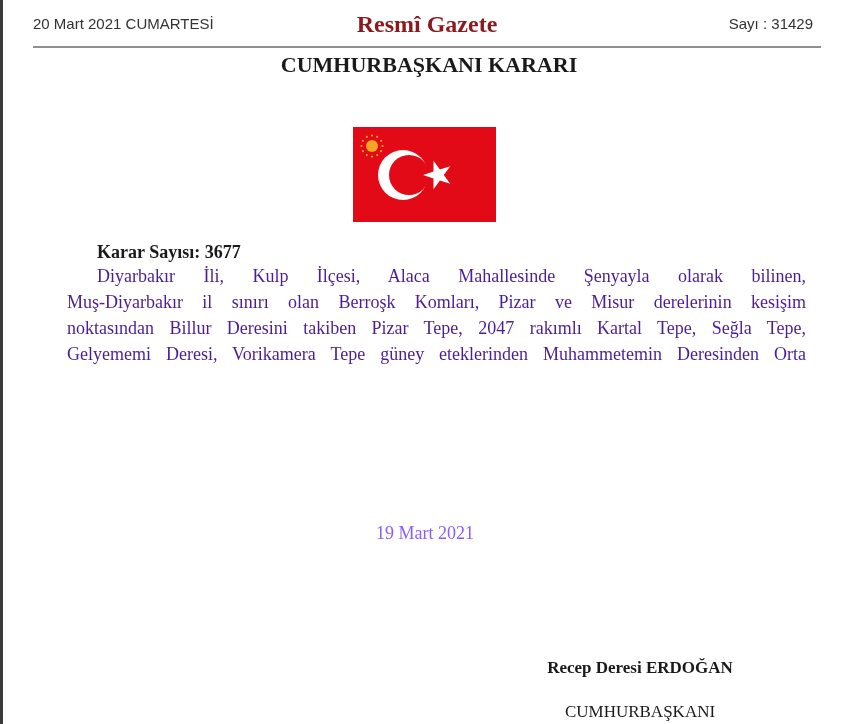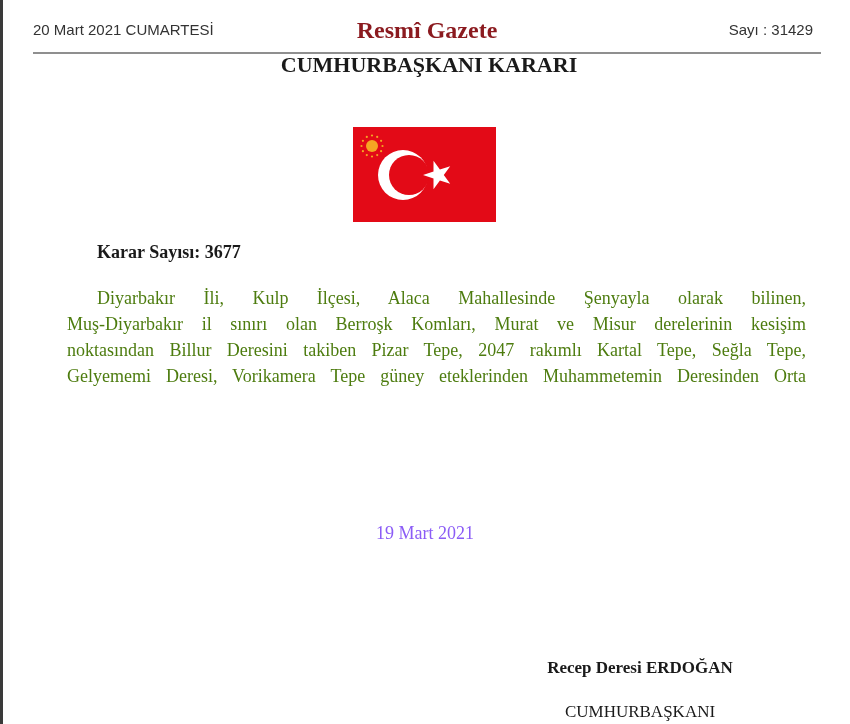--- a/index.html
+++ b/index.html
@@ -2,21 +2,21 @@
 <html><head>
 <meta charset="utf-8">
 <style>
   html, body { margin: 0; padding: 0; }
   body {
     width: 850px; height: 724px; background: #ffffff; position: relative; overflow: hidden;
   }
   .left-border {
     position: absolute; left: 0; top: 0; width: 3px; height: 724px; background: #3a3a3a;
   }
-  .header { position: absolute; left: 33px; top: 16px; width: 788px; height: 38px; }
+  .header { position: absolute; left: 33px; top: 10px; width: 788px; height: 38px; }
   .header-date {
     position: absolute; left: 0; top: 5px;
     font-family: "Liberation Sans", sans-serif; font-size: 15px; color: #333;
   }
   .header-brand {
     position: absolute; left: 0; right: 0; top: 1px; text-align: center;
     font-family: "Liberation Serif", serif; font-weight: bold; font-size: 24px; color: #8b1a1f;
   }
   .header-issue {
     position: absolute; right: 8px; top: 5px;
@@ -30,22 +30,22 @@
     font-family: "Liberation Serif", serif; font-weight: bold; font-size: 22px; color: #1a1a1a;
   }
   .flag {
     position: absolute; left: 353px; top: 127px; width: 143px; height: 95px;
   }
   .decision-no {
     position: absolute; left: 97px; top: 242px;
     font-family: "Liberation Serif", serif; font-weight: bold; font-size: 18px; color: #1a1a1a;
   }
   .body-text {
-    position: absolute; left: 67px; top: 285px; width: 739px;
-    font-family: "Liberation Serif", serif; font-size: 18px; line-height: 26px; color: #4d7c0f;
+    position: absolute; left: 67px; top: 263px; width: 739px;
+    font-family: "Liberation Serif", serif; font-size: 18px; line-height: 26px; color: #4c1d95;
   }
   .body-line { display: block; white-space: nowrap; text-align: justify; text-align-last: justify; }
   .body-line.first { padding-left: 30px; }
   .body-line.last { text-align-last: left; }
   .sign-date {
     position: absolute; left: 0; width: 850px; top: 523px; text-align: center;
     font-family: "Liberation Serif", serif; font-size: 18px; color: #8b5cf6;
   }
   .signature { position: absolute; left: 520px; width: 240px; top: 656px; text-align: center;
     font-family: "Liberation Serif", serif; color: #1a1a1a; }
@@ -92,21 +92,21 @@
     <circle cx="56" cy="48" r="20" fill="#e30a17"></circle>
 
     <polygon fill="#ffffff" points="70,48 80.5,44.6 80.5,33.8 86.9,42.5 97.2,39.2 90.8,48 97.2,56.8 86.9,53.5 80.5,62.2 80.5,51.4"></polygon>
   </svg>
 </div>
 
 <div class="decision-no">Karar Sayısı: 3677</div>
 
 <div class="body-text">
   <span class="body-line first">Diyarbakır İli, Kulp İlçesi, Alaca Mahallesinde Şenyayla olarak bilinen,</span>
-  <span class="body-line">Muş-Diyarbakır il sınırı olan Berroşk Komları, Murat ve Misur derelerinin kesişim</span>
+  <span class="body-line">Muş-Diyarbakır il sınırı olan Berroşk Komları, Pizar ve Misur derelerinin kesişim</span>
   <span class="body-line">noktasından Billur Deresini takiben Pizar Tepe, 2047 rakımlı Kartal Tepe, Seğla Tepe,</span>
   <span class="body-line">Gelyememi Deresi, Vorikamera Tepe güney eteklerinden Muhammetemin Deresinden Orta</span>
 </div>
 
 <div class="sign-date">19 Mart 2021</div>
 
 <div class="signature">
   <span class="sig-name">Recep Deresi ERDOĞAN</span>
   <span class="sig-title">CUMHURBAŞKANI</span>
 </div>

